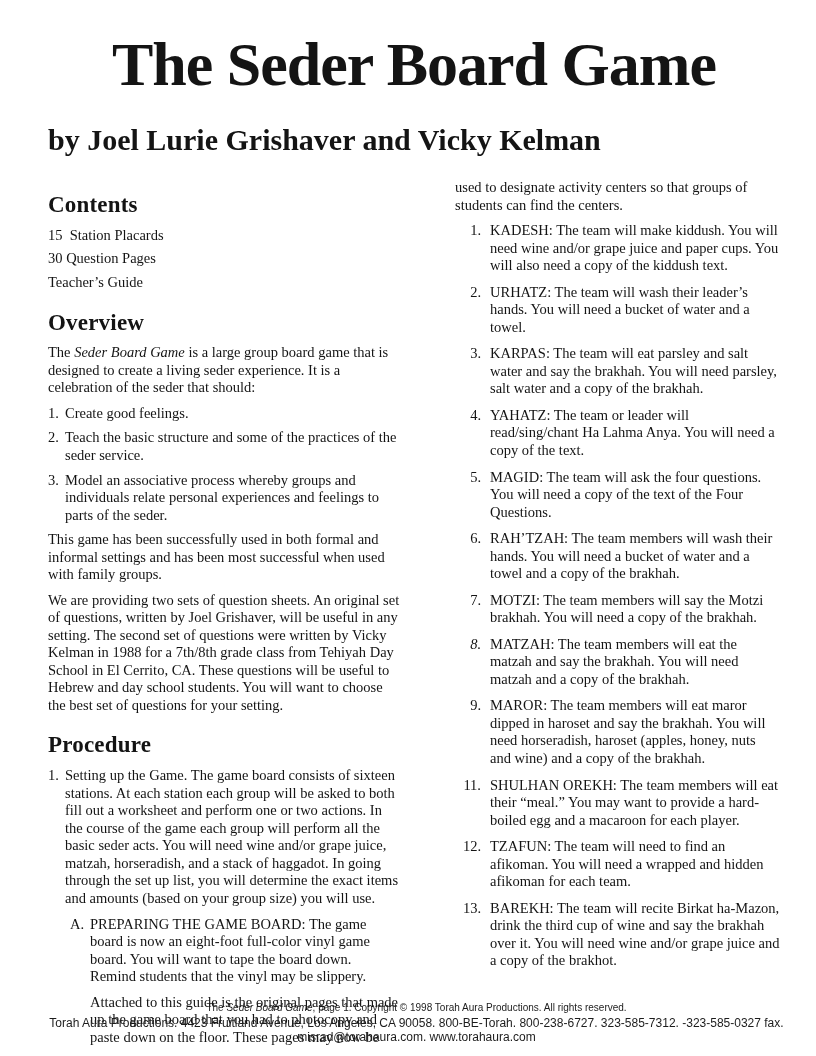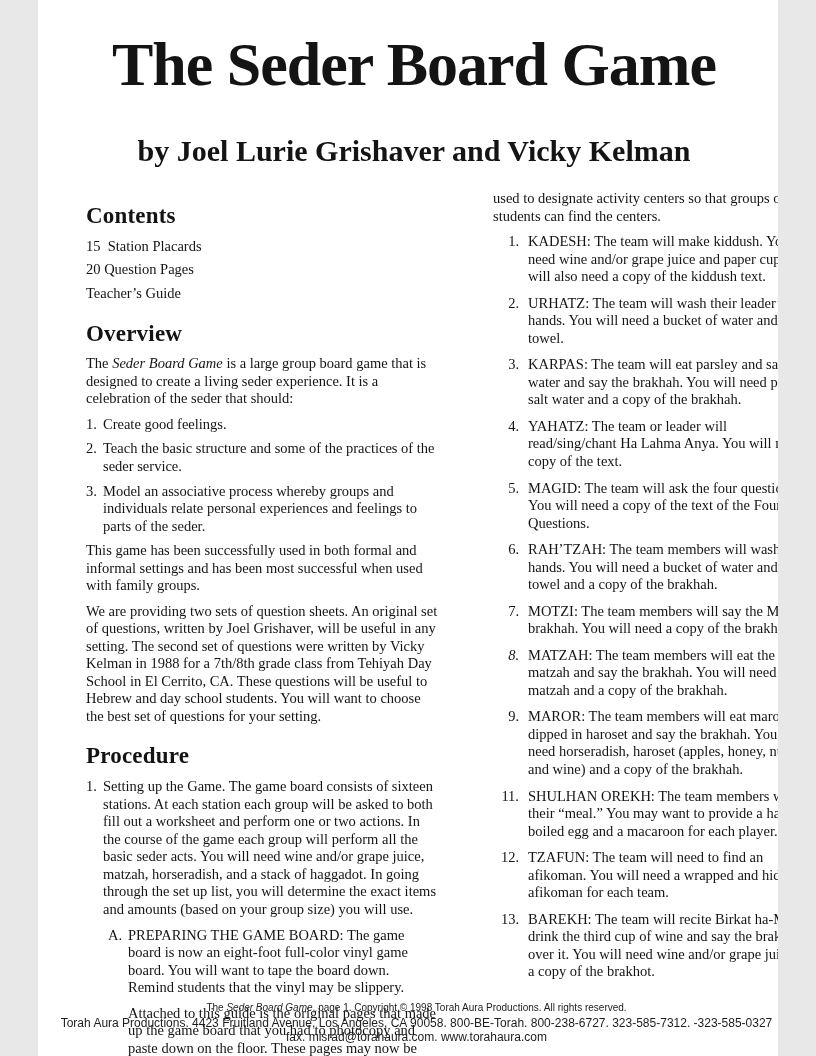--- a/index.html
+++ b/index.html
@@ -1,40 +1,40 @@
 <!DOCTYPE html>
 <html><head>
 <meta charset="utf-8">
 <style>
   html, body { margin: 0; padding: 0; background: #e8e8e8; }
   .page {
     position: relative;
-    width: 740px;
+    width: 816px;
     height: 1056px;
     margin: 0 auto;
     background: #ffffff;
     color: #141414;
     font-family: "Liberation Serif", serif;
     overflow: hidden;
     box-sizing: border-box;
     padding: 26px 36px 0 48px;
   }
   .title {
     font-size: 62px;
     font-weight: bold;
     text-align: center;
     margin: 6px 0 0 0;
     letter-spacing: -1px;
     line-height: 1.05;
   }
   .byline {
     font-size: 30px;
     font-weight: bold;
-    text-align: center;
-    margin: 37px 0 0 0;
+    text-align: left;
+    margin: 26px 0 0 0;
   }
   .columns {
     display: flex;
     margin-top: 22px;
   }
   .col-left  { width: 352px; flex: none; }
   .col-gap   { width: 55px;  flex: none; }
   .col-right { width: 325px; flex: none; }
 
   h2 {
@@ -88,21 +88,21 @@
 
   <h1 class="title">The Seder Board Game</h1>
   <div class="byline">by Joel Lurie Grishaver and Vicky Kelman</div>
 
   <div class="columns body-text">
 
     <div class="col-left">
 
       <h2>Contents</h2>
       <div class="contents-item">15  Station Placards</div>
-      <div class="contents-item">20 Question Pages</div>
+      <div class="contents-item">30 Question Pages</div>
       <div class="contents-item">Teacher’s Guide</div>
 
       <h2 class="later">Overview</h2>
       <p><span>The </span><span class="ital">Seder Board Game</span><span> is a large group board game that is designed to create a living seder experience. It is a celebration of the seder that should:</span></p>
 
       <div class="list-row">
         <span class="n">1.</span>
         <span class="b">Create good feelings.</span>
       </div>
       <div class="list-row">

